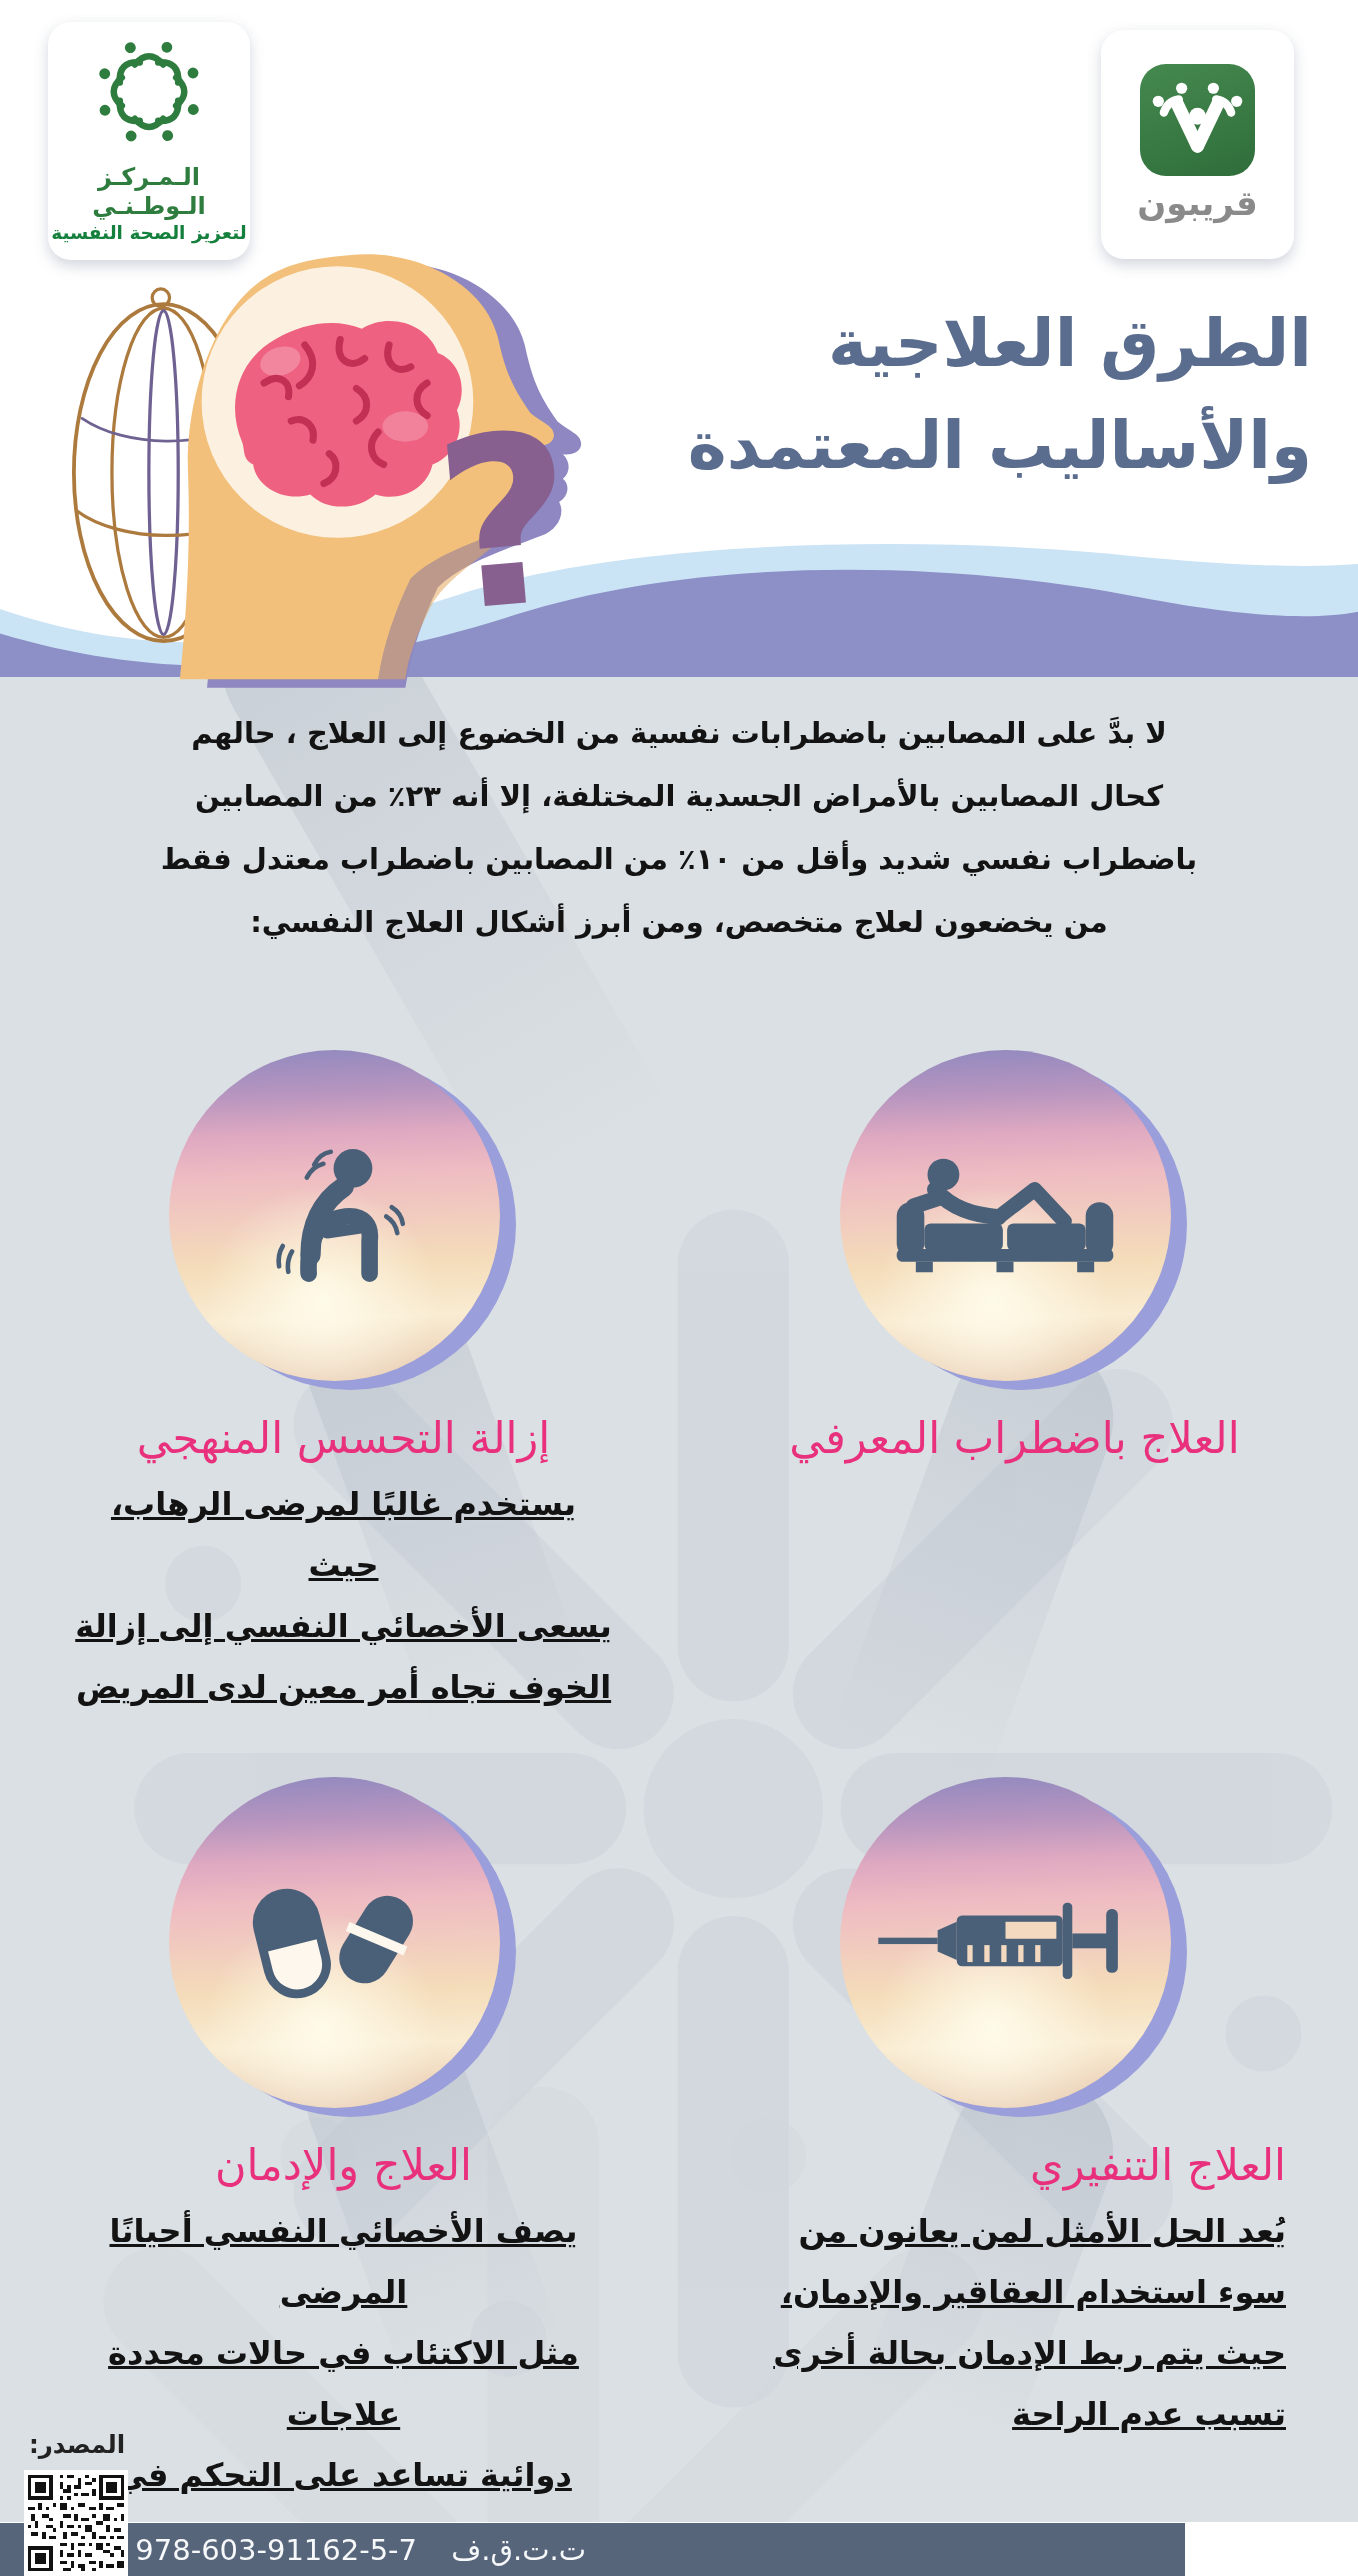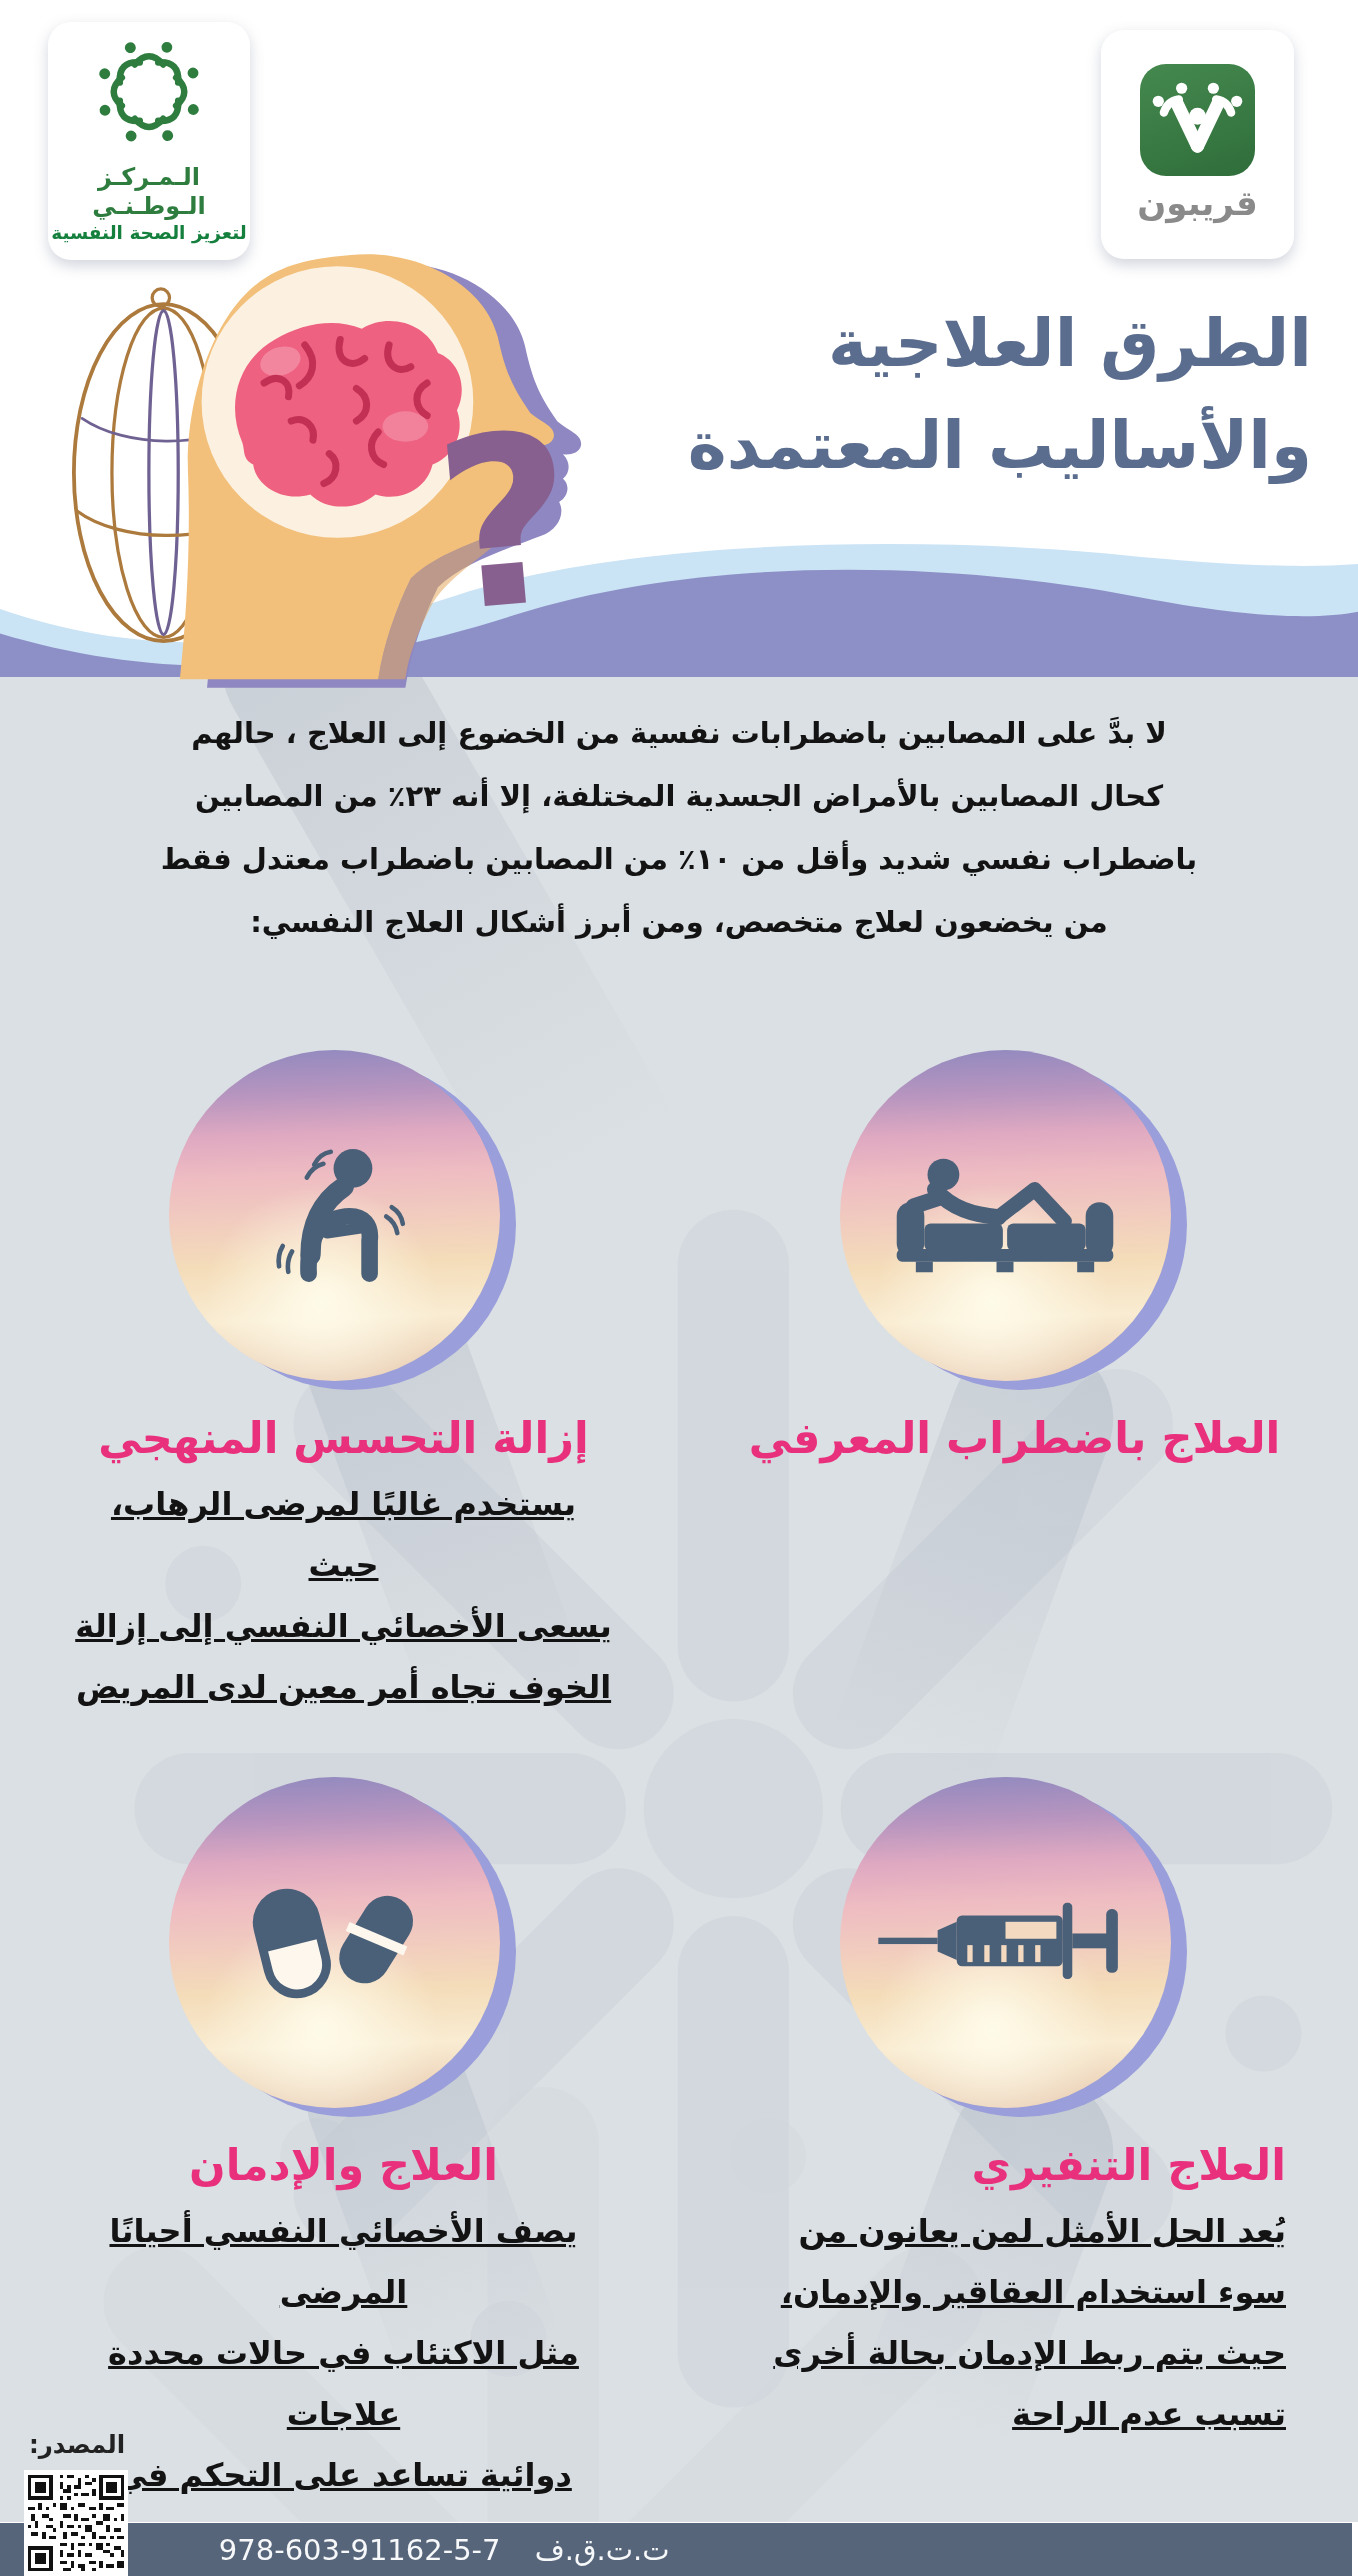--- a/index.html
+++ b/index.html
@@ -45,29 +45,29 @@
 
   .badge{position:relative;width:352px;height:344px;margin:0 auto;}
   .ring{position:absolute;left:17.4px;top:8.7px;width:331px;height:331px;border-radius:50%;
         background:#9a9eda;}
   .wc{position:absolute;left:1.1px;top:0;width:331px;height:331px;border-radius:50%;
       display:flex;align-items:center;justify-content:center;
       background:
         radial-gradient(circle at 46% 76%, rgba(255,252,235,.95) 0%, rgba(255,252,235,0) 38%),
         linear-gradient(178deg,#9089bf 0%,#b795bf 14%,#dfa9c1 26%,#eebcc2 38%,#f1cbbf 50%,
                         #f4dcb9 64%,#f9ecd2 80%,#e6c7ae 100%);}
-  .sec-title{margin-top:18.5px;font-size:43px;line-height:50px;font-weight:700;color:#e9307c;}
+  .sec-title{margin-top:18.5px;font-size:43px;line-height:50px;font-weight:400;color:#e9307c;}
   .sec-body{margin-top:11px;font-size:32px;line-height:61px;font-weight:700;color:#131313;text-decoration:underline;}
 
   
   .source-label{position:absolute;left:28px;top:1754px;width:98px;text-align:center;
                 font-size:24.5px;font-weight:700;color:#222;}
   .qr-full{position:absolute;left:24px;top:2470px;width:104px;height:106px;z-index:6;
            background:#fff;padding:0;}
-  .bar{position:absolute;left:0;top:2523px;width:1352px;height:53px;background:#57657b;z-index:4;}
+  .bar{position:absolute;left:0;top:2523px;width:1185px;height:53px;background:#57657b;z-index:4;}
   .bar-text{position:absolute;left:0;right:0;top:9.8px;text-align:center;color:#f6f8fa;
             font-size:29px;font-weight:400;transform:translateX(-228px);letter-spacing:0.5px;}
   .bar-text .code{margin-right:7.6px;margin-left:25px;}
 </style>
 </head>
 <body>
 
 <div class="canvas">
 
   <svg class="waves" viewBox="0 0 2500 320" preserveAspectRatio="none">

